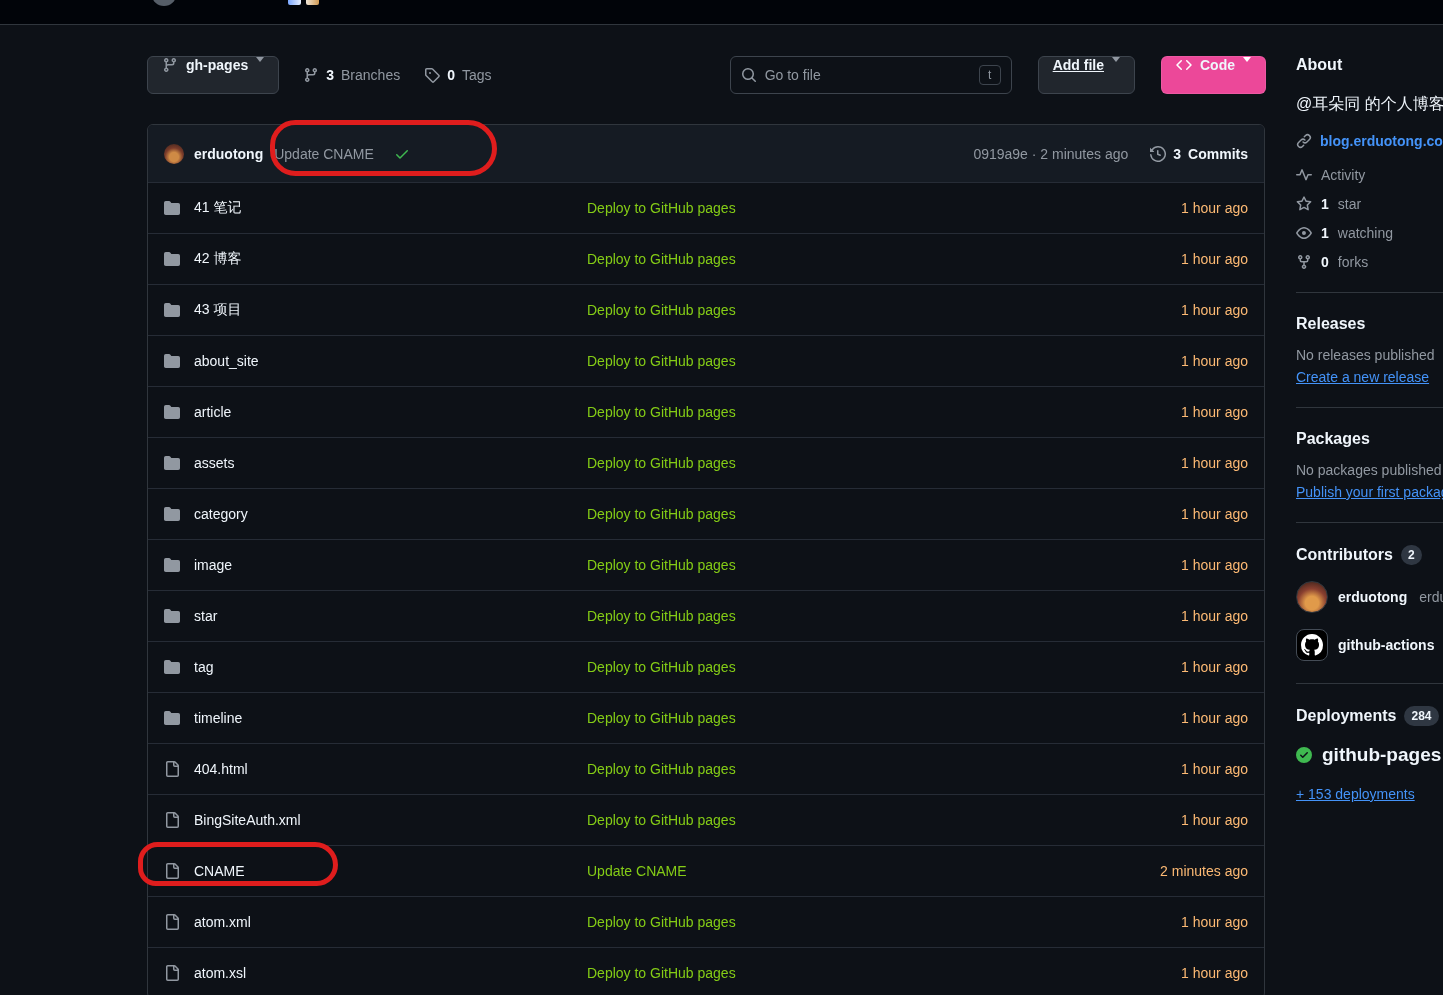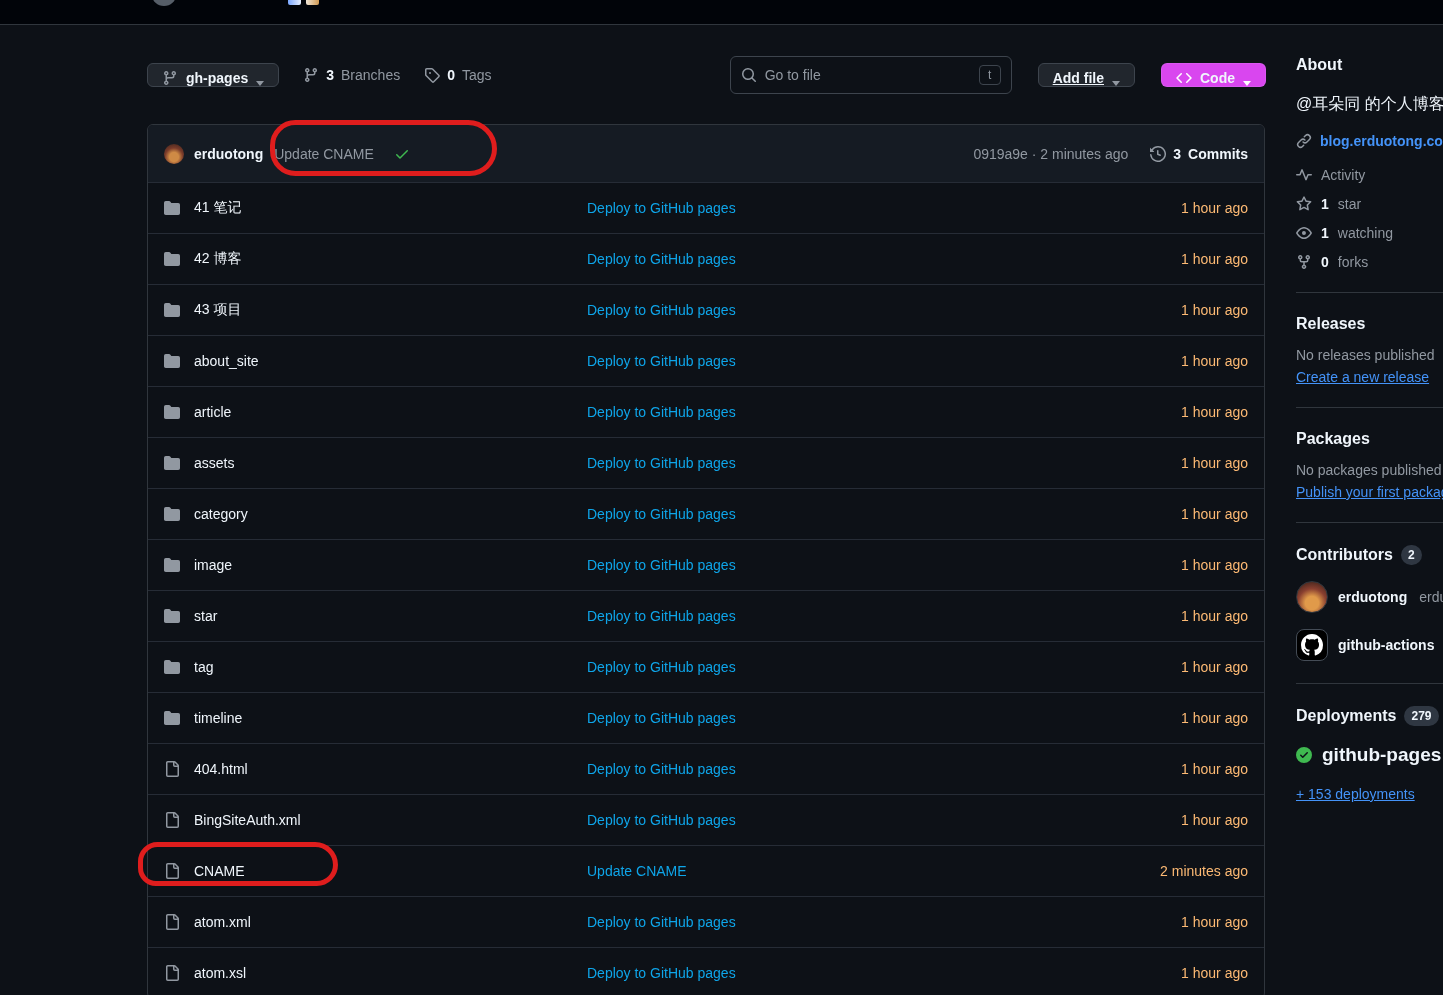--- a/index.html
+++ b/index.html
@@ -8,24 +8,24 @@
   .screen { position:relative; width:1443px; height:995px; overflow:hidden; background:#0d1117; }
 
   
   .topbar { position:absolute; top:0; left:0; width:100%; height:25px; background:#010409; border-bottom:1px solid #30363d; }
   .topbar .avatar-frag { position:absolute; left:152px; top:-16px; width:24px; height:22px; border-radius:50%; background:#565e68; }
   .topbar .frag-a { position:absolute; left:288px; top:0; width:13px; height:5px; background:linear-gradient(90deg,#7aa7ff,#e8f0ff); border-radius:0 0 2px 2px; }
   .topbar .frag-b { position:absolute; left:306px; top:0; width:13px; height:5px; background:linear-gradient(90deg,#f0e6d8,#d29a52); border-radius:0 0 2px 2px; }
 
   
   .toolbar { position:absolute; top:56px; left:147px; width:1119px; height:38px; display:flex; align-items:center; font-size:14px; }
-  .btn { display:flex; align-items:flex-end; gap:8px; height:24px; padding:0 14px; border:1px solid #3d444d; border-radius:6px; background:#21262d; font-weight:bold; color:#f0f6fc; cursor:pointer; }
+  .btn { display:flex; align-items:flex-start; gap:8px; height:38px; padding:0 14px; border:1px solid #3d444d; border-radius:6px; background:#21262d; font-weight:bold; color:#f0f6fc; cursor:pointer; }
   .btn svg { flex:none; }
   .caret { width:0; height:0; border-left:4px solid transparent; border-right:4px solid transparent; border-top:5px solid #9198a1; }
-  .code-btn { background:#d946ef; border:1px solid rgba(240,246,252,0.1); }
+  .code-btn { background:#ec4899; border:1px solid rgba(240,246,252,0.1); }
   .code-btn .caret { border-top-color:#ffffff; }
   .stat-links { display:flex; gap:24px; margin-left:24px; color:#9198a1; }
   .stat-link { display:flex; align-items:center; gap:7px; }
   .stat-link b { color:#f0f6fc; }
   .searchbox { margin-left:auto; width:282px; height:38px; border:1px solid #3d444d; border-radius:6px; display:flex; align-items:center; padding:0 10px; gap:8px; color:#9198a1; }
   .searchbox input { flex:1; background:transparent; border:none; outline:none; color:#bef264; font-size:14px; font-family:inherit; }
   .searchbox input::placeholder { color:#9198a1; }
   .kbd { flex:none; min-width:22px; height:20px; border:1px solid #3d444d; border-radius:4px; font-size:12px; color:#9198a1; display:flex; align-items:center; justify-content:center; padding:0 4px; }
   .addfile { margin:0 26px;text-decoration:underline; }
 
@@ -40,21 +40,21 @@
   .commit-meta { color:#9198a1; }
   .commits-count { display:flex; align-items:center; gap:7px; font-weight:bold; color:#f0f6fc; }
   .commits-count svg { color:#9198a1; }
 
   .row { display:grid; grid-template-columns:419px 1fr 170px; column-gap:4px; align-items:center; height:51px; padding:0 16px; border-top:1px solid #262c36; font-size:14px; }
   .cell-name { display:flex; align-items:center; gap:14px; overflow:hidden; white-space:nowrap; }
   .cell-name .ic { display:none; color:#9198a1; flex:none; }
   .row.folder .ic-folder { display:block; }
   .row.file .ic-file { display:block; }
   .fname { color:#f0f6fc; cursor:pointer; }
-  .cell-msg { color:#0ea5e9; overflow:hidden; white-space:nowrap; text-overflow:ellipsis; cursor:pointer; }
+  .cell-msg { color:#84cc16; overflow:hidden; white-space:nowrap; text-overflow:ellipsis; cursor:pointer; }
   .cell-age { color:#fdba74; text-align:right; white-space:nowrap; }
 
   
   .annot { position:absolute; border:5px solid #df1d1d; z-index:30; pointer-events:none; }
   .annot-commit { left:270px; top:120px; width:227px; height:56px; border-radius:30px 34px 32px 30px; }
   .annot-cname { left:138px; top:842px; width:200px; height:44px; border-radius:24px 28px 26px 22px; }
 
   
   .sidebar { position:absolute; left:1296px; top:56px; width:300px; font-size:14px; }
   .sb-section { padding-bottom:22px; margin-bottom:22px; border-bottom:1px solid #30363d; }
@@ -407,21 +407,21 @@
               <path d="M8 0c4.42 0 8 3.58 8 8a8.013 8.013 0 0 1-5.45 7.59c-.4.08-.55-.17-.55-.38 0-.27.01-1.13.01-2.2 0-.75-.25-1.23-.54-1.48 1.78-.2 3.65-.88 3.65-3.95 0-.88-.31-1.59-.82-2.15.08-.2.36-1.02-.08-2.12 0 0-.67-.22-2.2.82-.64-.18-1.32-.27-2-.27-.68 0-1.36.09-2 .27-1.53-1.03-2.2-.82-2.2-.82-.44 1.1-.16 1.92-.08 2.12-.51.56-.82 1.27-.82 2.15 0 3.06 1.86 3.75 3.64 3.95-.23.2-.44.55-.51 1.07-.46.21-1.61.55-2.33-.66-.15-.24-.6-.83-1.23-.82-.67.01-.27.38.01.53.34.19.73.9.82 1.13.16.45.68 1.31 2.69.94 0 .67.01 1.3.01 1.49 0 .21-.15.45-.55.38A7.995 7.995 0 0 1 0 8c0-4.42 3.58-8 8-8Z"></path>
             </svg>
         </span>
         <span class="nm">github-actions</span>
       </div>
     </div>
 
     <div class="sb-section">
       <div class="sb-h">
         <span>Deployments</span>
-        <span class="counter">279</span>
+        <span class="counter">284</span>
       </div>
       <div class="deploy-row">
         <svg width="16" height="16" viewBox="0 0 16 16" fill="currentColor">
             <path d="M8 16A8 8 0 1 1 8 0a8 8 0 0 1 0 16Zm3.78-9.72a.751.751 0 0 0-.018-1.042.751.751 0 0 0-1.042-.018L6.75 9.19 5.28 7.72a.751.751 0 0 0-1.042.018.751.751 0 0 0-.018 1.042l2 2a.75.75 0 0 0 1.06 0Z"></path>
           </svg>
         <span class="deploy-env">github-pages</span>
       </div>
       <span class="sb-blue-link">+ 153 deployments</span>
     </div>
 

